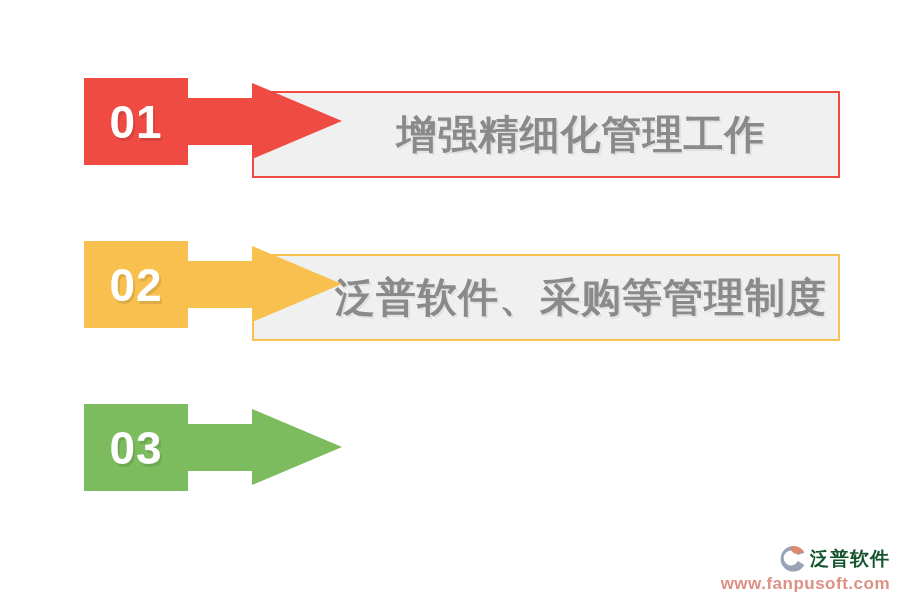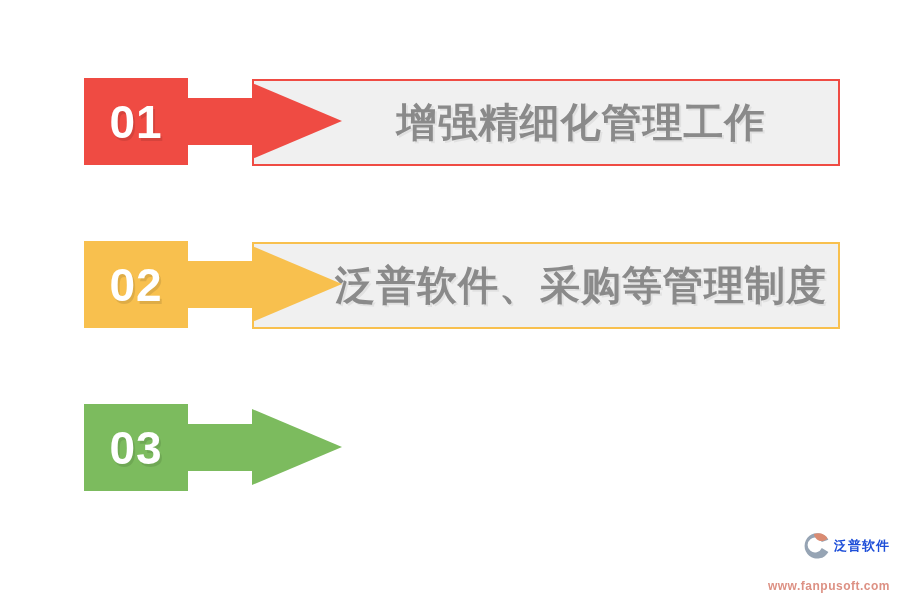--- a/index.html
+++ b/index.html
@@ -57,21 +57,21 @@
     height: 0;
     border-top: 38px solid transparent;
     border-bottom: 38px solid transparent;
     border-left-width: 90px;
     border-left-style: solid;
     z-index: 4;
   }
   .label-bar {
     position: absolute;
     left: 252px;
-    top: 1px;
+    top: 13px;
     width: 588px;
     height: 87px;
     box-sizing: border-box;
     background: #f0f0f0;
     border: 2px solid;
     display: flex;
     align-items: center;
     justify-content: center;
     z-index: 1;
   }
@@ -105,29 +105,29 @@
     text-align: center;
     line-height: 1;
   }
   .wm-top {
     display: flex;
     align-items: center;
     justify-content: flex-end;
     gap: 3px;
   }
   .wm-brand {
-    color: #1d4ed8;
-    font-size: 13px;
+    color: #14532d;
+    font-size: 19px;
     font-weight: bold;
     letter-spacing: 1px;
   }
   .wm-url {
-    margin-top: 21px;
+    margin-top: 3px;
     color: #dd9184;
-    font-size: 12px;
+    font-size: 17px;
     font-weight: bold;
     letter-spacing: 0.5px;
   }
   .wm-logo { width: 28px; height: 28px; display: block; }
 </style>
 </head>
 <body>
 
 <div id="canvas">
 

